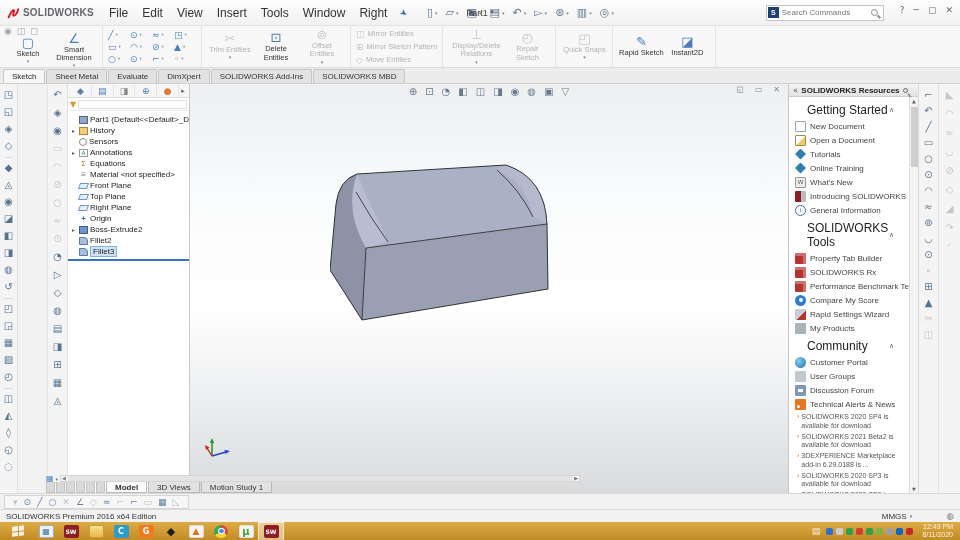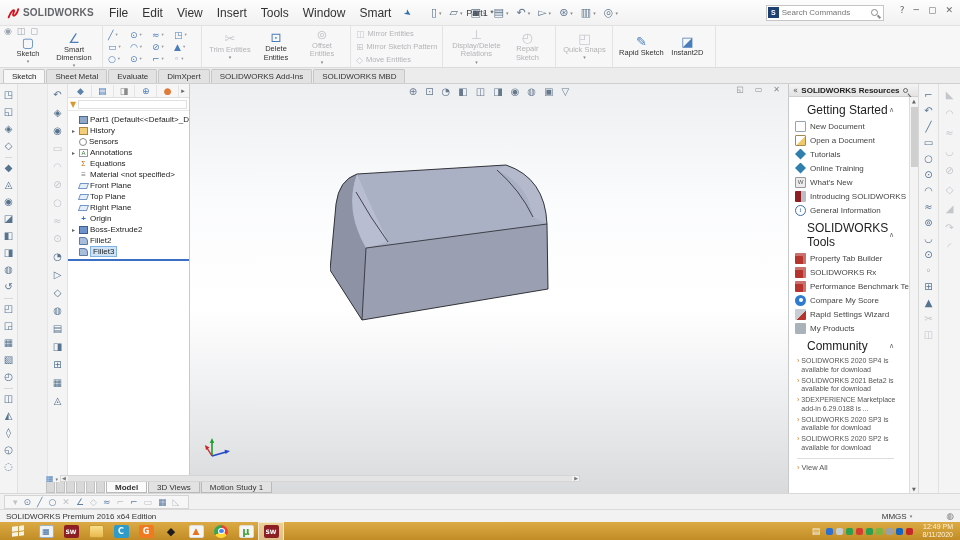--- a/index.html
+++ b/index.html
@@ -202,21 +202,21 @@
       </svg>
     <span class="logo-text">SOLIDWORKS</span>
   </div>
   <div id="menubar">
     <span class="menu">File</span>
     <span class="menu">Edit</span>
     <span class="menu">View</span>
     <span class="menu">Insert</span>
     <span class="menu">Tools</span>
     <span class="menu">Window</span>
-    <span class="menu">Smart</span>
+    <span class="menu">Right</span>
   </div>
   <span class="pinbtn glyph">➤</span>
   <div class="qbar">
 
   <span class="qb">
         <b>▯</b>
       </span>
       <span class="qb">
         <b>▱</b>
       </span>
@@ -616,20 +616,39 @@
           <div class="res-item">
             <span class="res-ic ic-copyset"></span>
             <span>Rapid Settings Wizard</span>
           </div>
           <div class="res-item">
             <span class="res-ic ic-products"></span>
             <span>My Products</span>
           </div>
         </div>
       <div class="sec-h">Community</div>
+      <div>
+
+      <div class="res-item">
+            <span class="res-ic ic-portal"></span>
+            <span>Customer Portal</span>
+          </div>
+          <div class="res-item">
+            <span class="res-ic ic-groups"></span>
+            <span>User Groups</span>
+          </div>
+          <div class="res-item">
+            <span class="res-ic ic-forum"></span>
+            <span>Discussion Forum</span>
+          </div>
+          <div class="res-item">
+            <span class="res-ic ic-rss"></span>
+            <span>Technical Alerts &amp; News</span>
+          </div>
+        </div>
       <div class="news">
 
       <div class="news-item">
             <span>SOLIDWORKS 2020 SP4 is available for download</span>
           </div>
           <div class="news-item">
             <span>SOLIDWORKS 2021 Beta2 is available for download</span>
           </div>
           <div class="news-item">
             <span>3DEXPERIENCE Marketplace add-in 6.29.0188 is ...</span>

